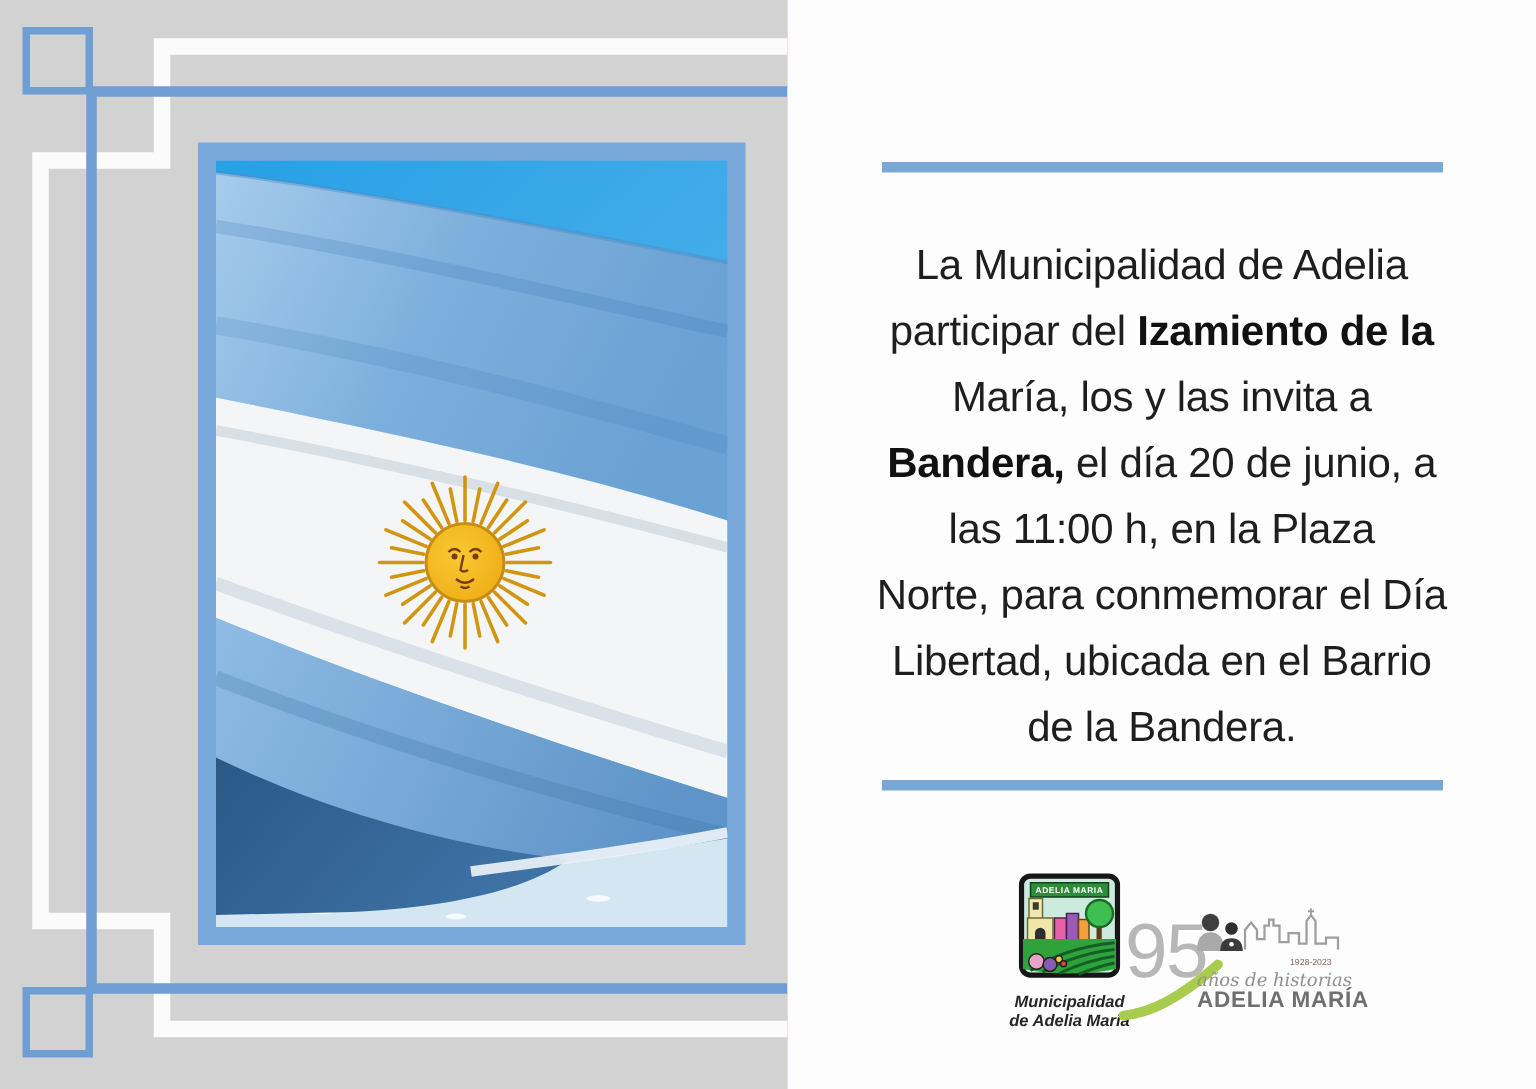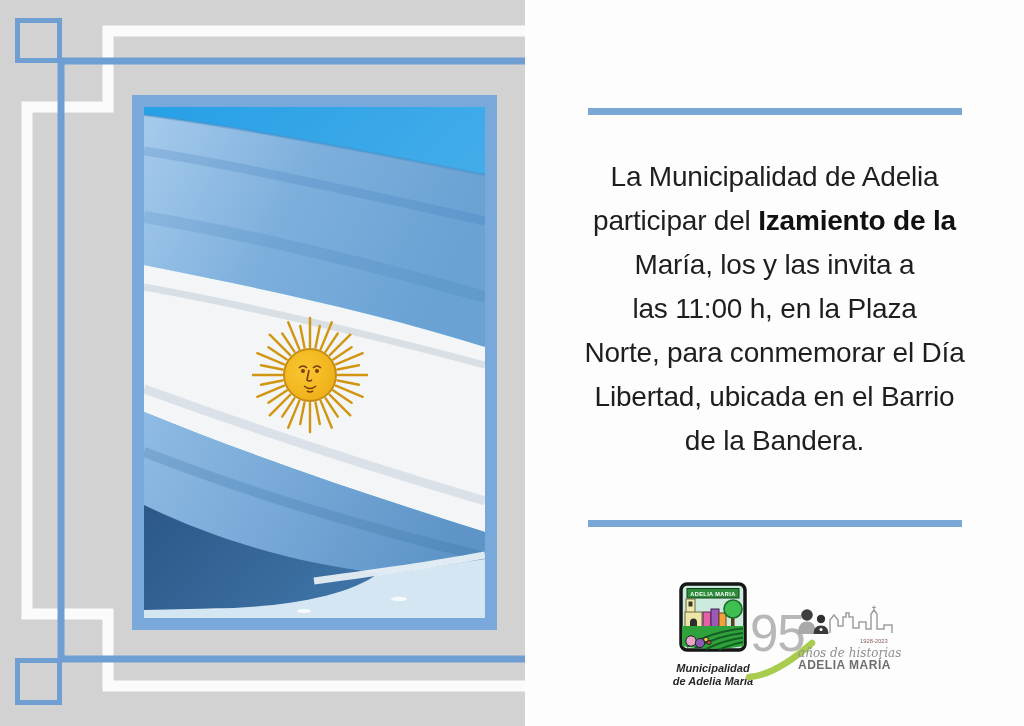--- a/index.html
+++ b/index.html
@@ -34,21 +34,21 @@
   .muni-caption{margin-top:10px;font-size:11px;line-height:13px;font-weight:bold;
                 font-style:italic;color:#262626;}
 
   .anniv-logo{position:absolute;left:225px;top:598px;width:175px;height:85px;}
   .n95{position:absolute;left:0;top:10px;font-size:51px;line-height:1;font-weight:normal;
        color:#b7b7b7;letter-spacing:-1px;}
   .swoosh{position:absolute;left:-4px;top:38px;}
   .cityscape{position:absolute;left:46px;top:4px;}
   .tagline{position:absolute;left:48px;top:48px;font-family:"DejaVu Serif", serif;
            font-style:italic;font-size:12px;color:#8f8f8f;white-space:nowrap;}
-  .anniv-name{position:absolute;left:48px;top:60px;font-size:12px;font-weight:bold;
+  .anniv-name{position:absolute;left:48px;top:60px;font-size:15px;font-weight:bold;
               letter-spacing:0.5px;color:#6f6f6f;white-space:nowrap;}
 </style>
 </head>
 <body>
 
 <div class="page">
 
   <div class="left-panel">
     <svg class="deco" width="525" height="726" viewBox="0 0 525 726">
       <path class="white-frame" d="M525,31 L108,31 L108,107 L27,107 L27,614 L108,614 L108,686 L525,686"></path>
@@ -155,20 +155,21 @@
     </div>
   </div>
 
   <div class="right-panel">
     <div class="rule rule-top"></div>
 
     <div class="invite-text">
       <div class="line"><span>La Municipalidad de Adelia</span></div>
       <div class="line"><span>participar del </span><strong>Izamiento de la</strong></div>
       <div class="line"><span>María, los y las invita a</span></div>
+      <div class="line"><strong>Bandera,</strong><span> el día 20 de junio, a</span></div>
       <div class="line"><span>las 11:00 h, en la Plaza</span></div>
       <div class="line"><span>Norte, para conmemorar el Día</span></div>
       <div class="line"><span>Libertad, ubicada en el Barrio</span></div>
       <div class="line"><span>de la Bandera.</span></div>
     </div>
 
     <div class="rule rule-bottom"></div>
 
     <div class="muni-logo">
       <svg width="68" height="70" viewBox="0 0 68 70">

